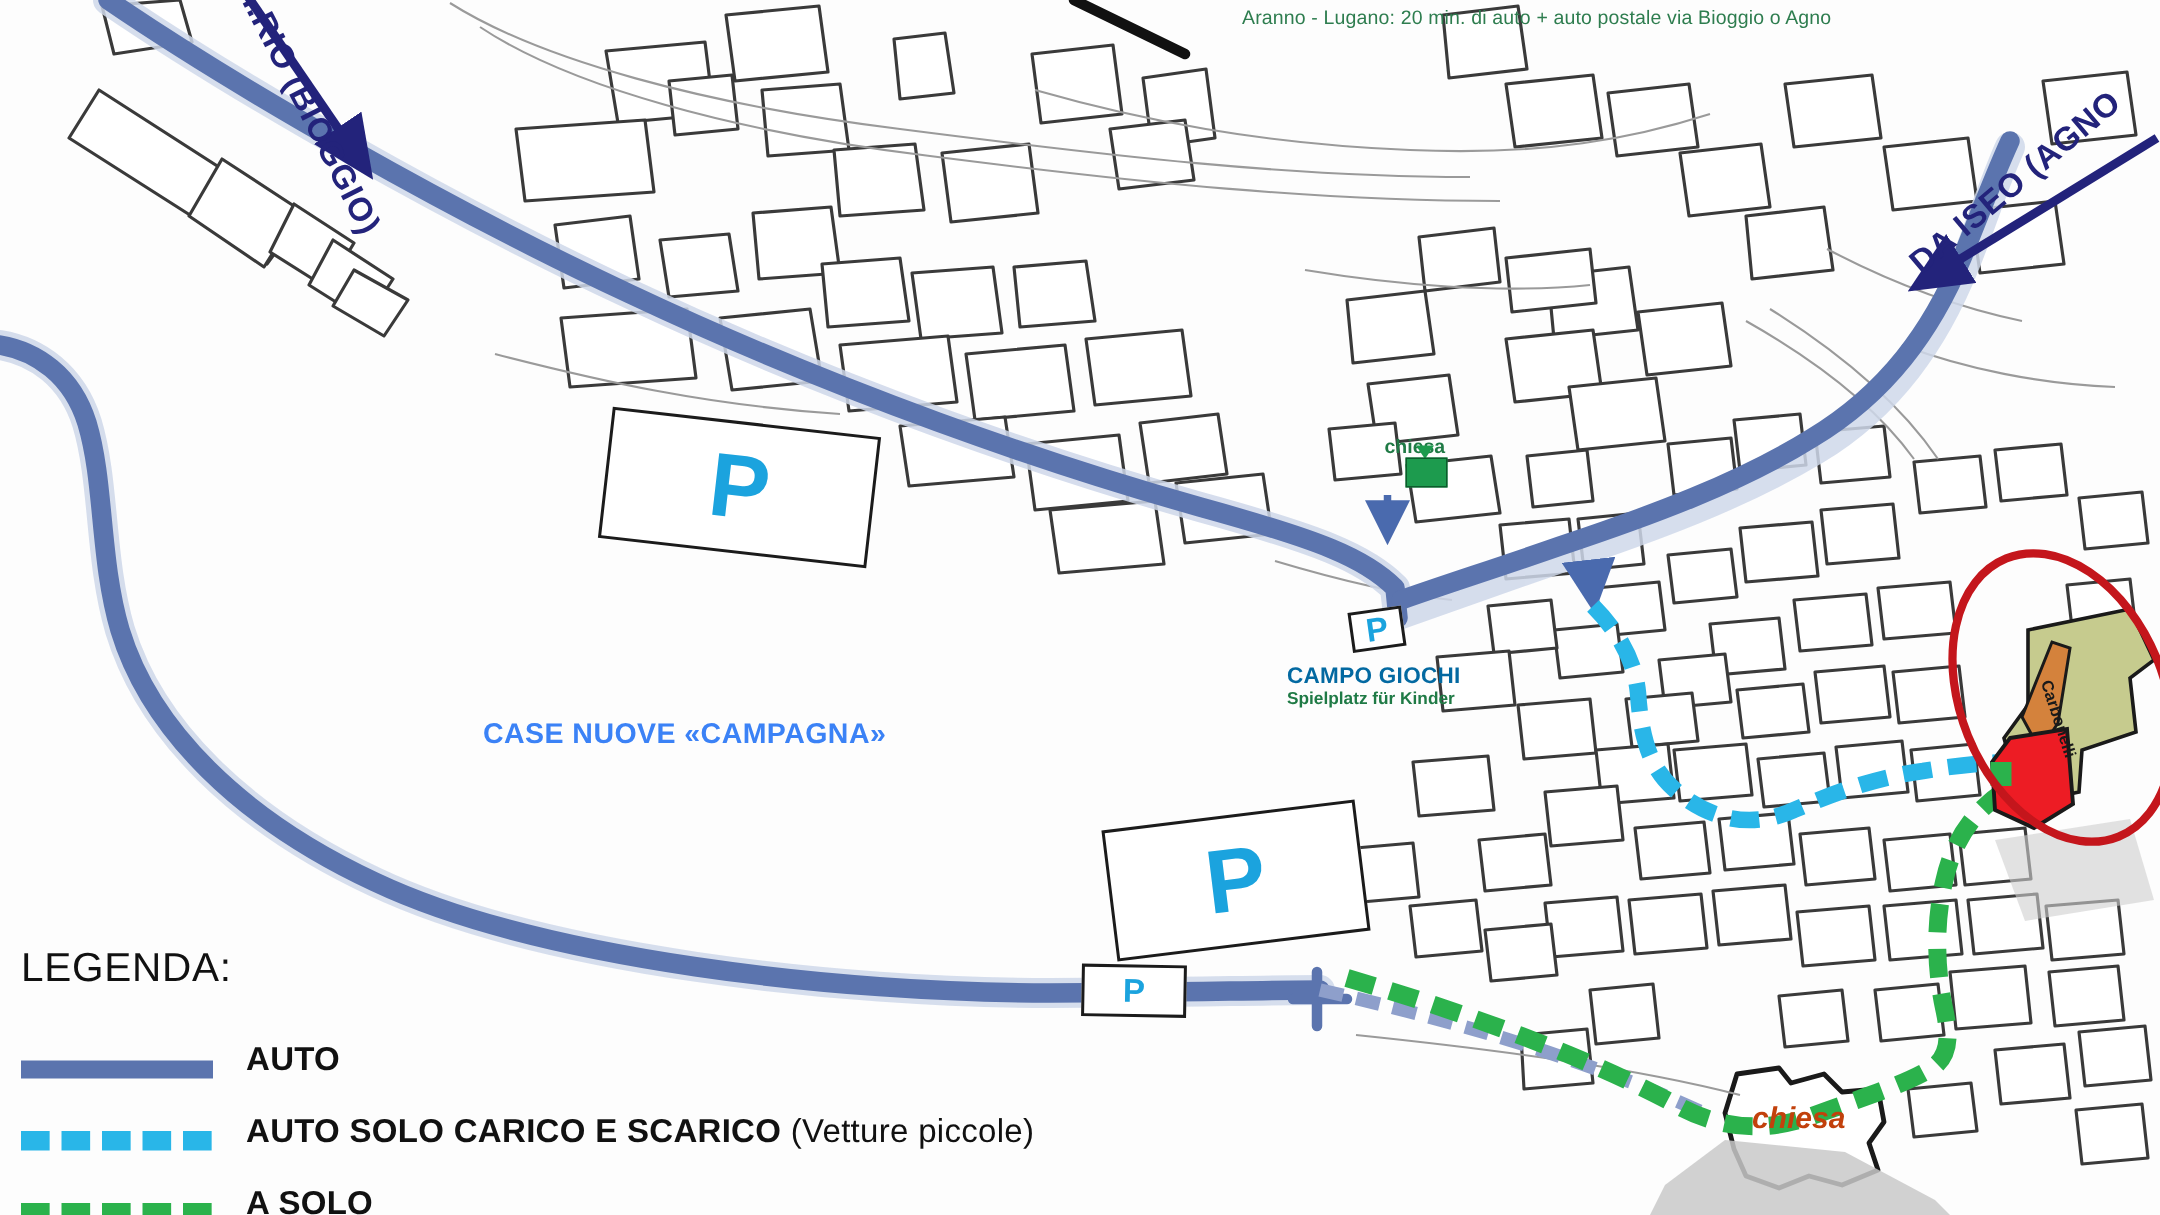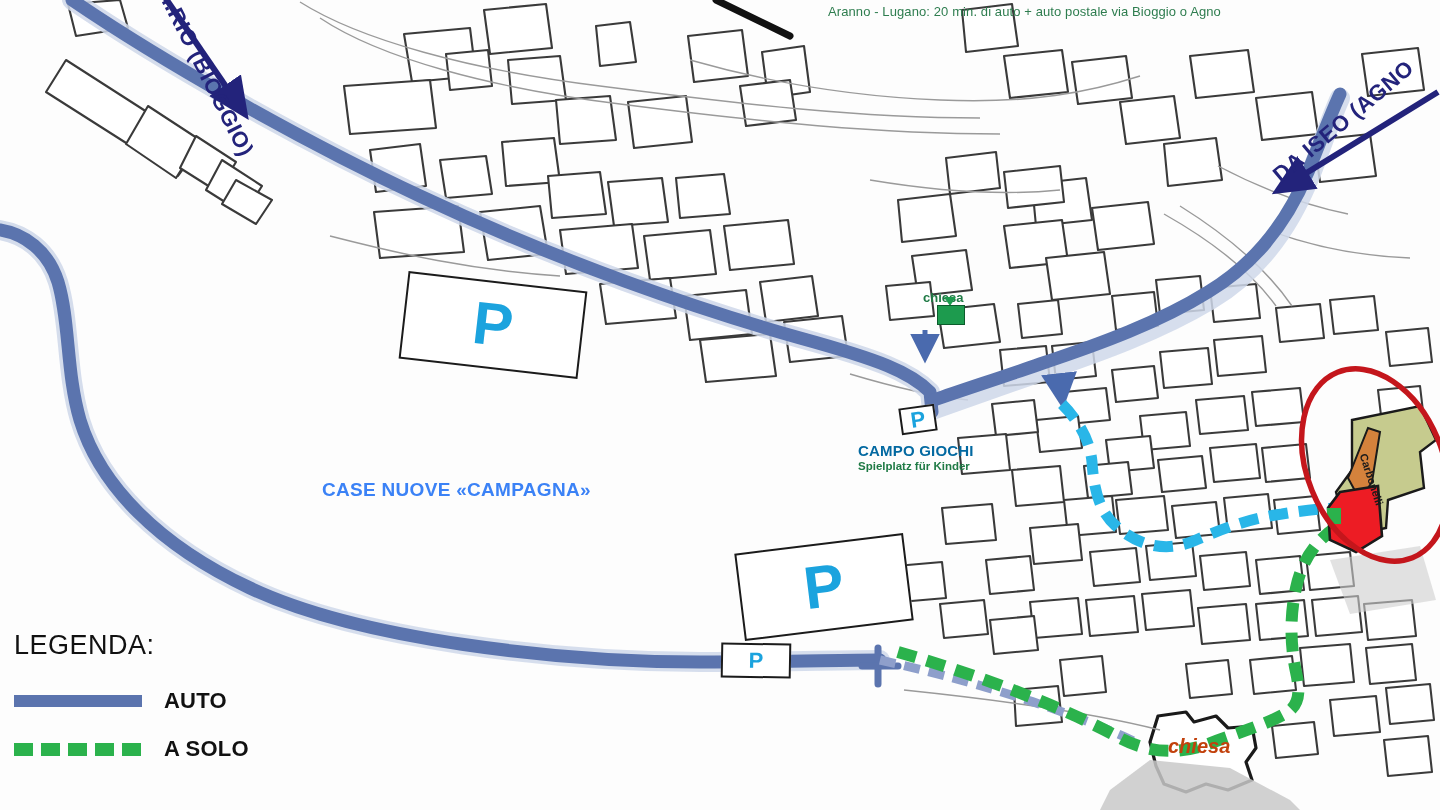--- a/index.html
+++ b/index.html
@@ -177,21 +177,21 @@
   }
   #legend-title {
     font-size: 27px;
     font-weight: normal;
     color: #111111;
     letter-spacing: .5px;
     margin-bottom: 22px;
   }
   .legend-row {
     display: flex;
-    align-items: center;
+    align-items: flex-end;
     height: 36px;
     margin-bottom: 12px;
   }
   .legend-swatch {
     width: 128px;
     height: 12px;
     margin-right: 22px;
     flex: 0 0 128px;
   }
   .sw-solid { background: #5B74AE; }
@@ -471,20 +471,26 @@
   <div id="legend">
     <div id="legend-title">LEGENDA:</div>
 
     <div class="legend-row">
       <div class="legend-swatch sw-solid"></div>
       <div class="legend-label">
         <span>AUTO</span>
       </div>
     </div>
 
+    <div class="legend-row">
+      <div class="legend-swatch sw-dash-cyan"></div>
+      <div class="legend-label">
+        <span>AUTO SOLO CARICO E SCARICO</span><span class="sub"> (Vetture piccole)</span>
+      </div>
+    </div>
 
     <div class="legend-row">
       <div class="legend-swatch sw-dash-green"></div>
       <div class="legend-label">
         <span>A SOLO</span>
       </div>
     </div>
   </div>
 
 </div>

